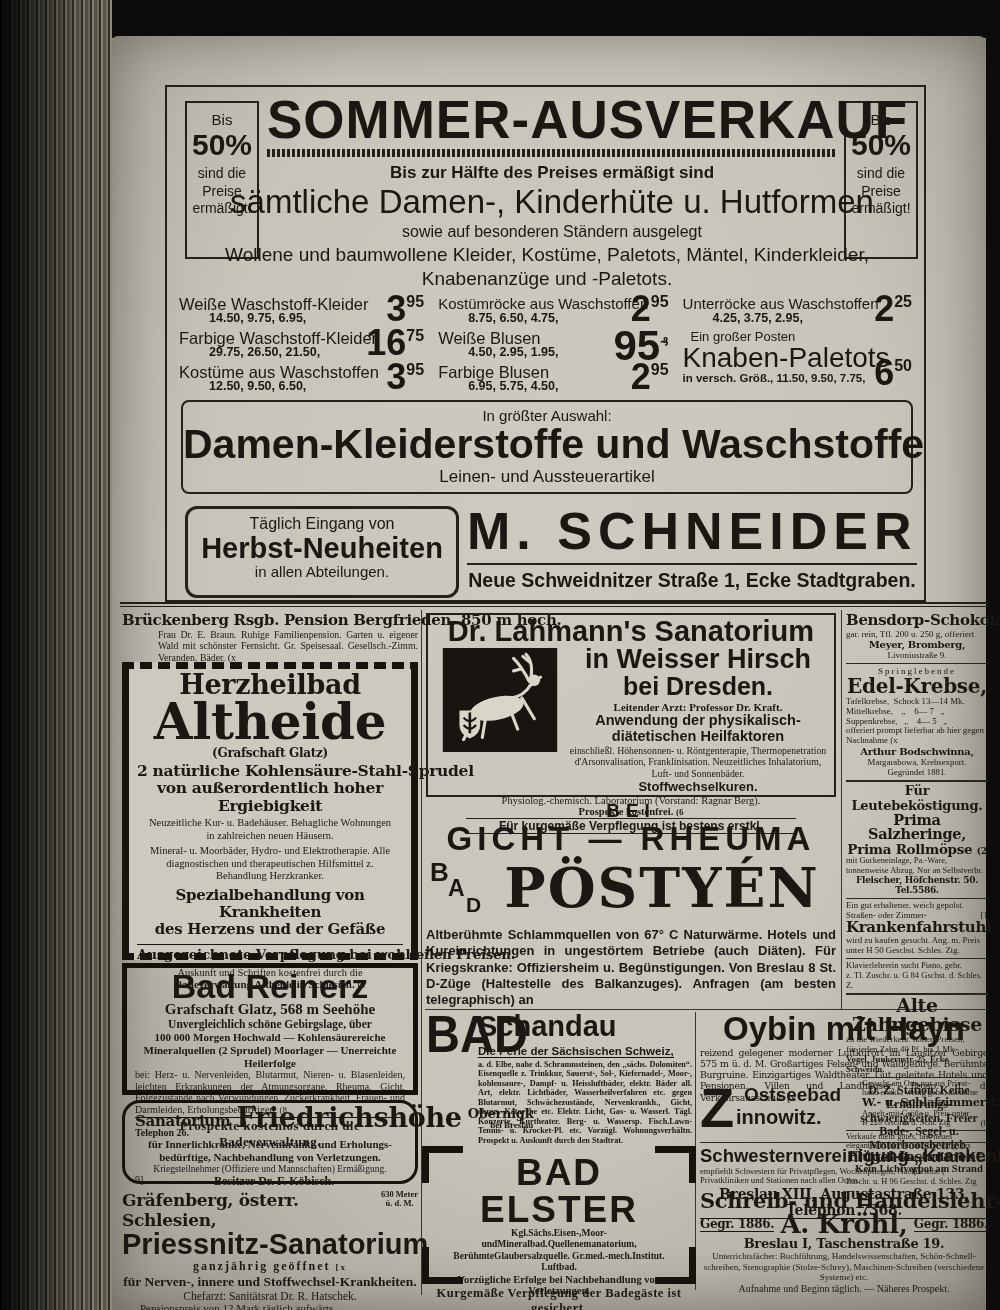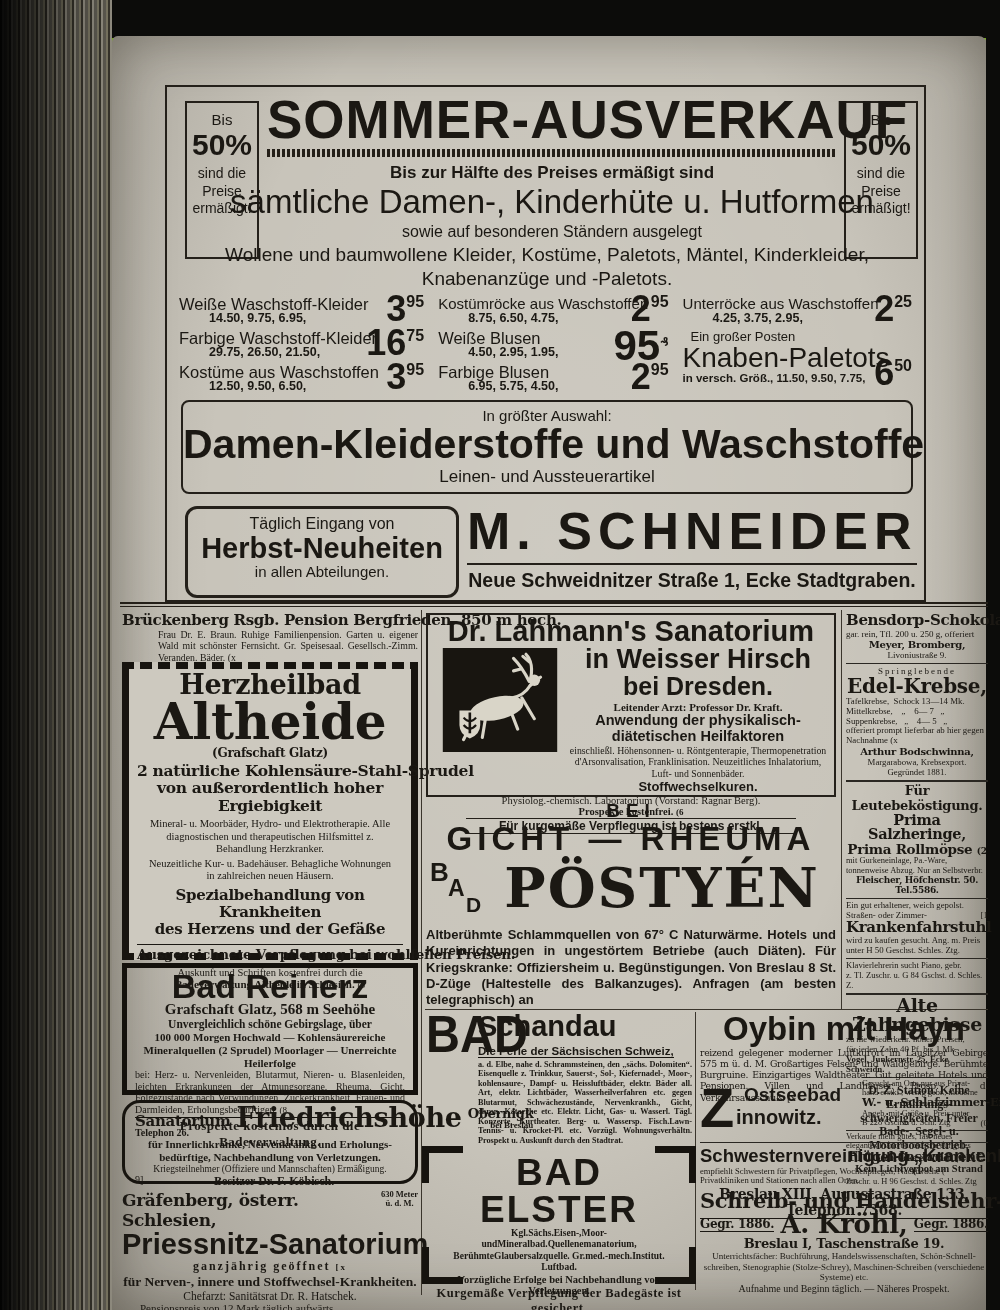--- a/index.html
+++ b/index.html
@@ -152,22 +152,22 @@
     <div class="stripes" style="height:7px;margin-top:3px;"></div>
   </div>
 
   <div class="abs" style="left:122px;top:662px;width:296px;height:298px;background:repeating-linear-gradient(90deg,#17140f 0 12px,#c8c4ba 12px 18px);">
     <div class="ctr" style="position:absolute;inset:7px;background:#cdc9bf;padding:2px 8px;">
       <div class="frak" style="font-size:27px;line-height:1;">Herzheilbad</div>
       <div class="frak" style="font-size:50px;line-height:.95;">Altheide</div>
       <div class="frak" style="font-size:12px;">(Grafschaft Glatz)</div>
       <div class="frak" style="font-size:15.5px;line-height:1.15;margin-top:2px;white-space:nowrap;">2 natürliche Kohlensäure-Stahl-Sprudel</div>
       <div class="frak" style="font-size:15.5px;line-height:1.15;">von außerordentlich hoher Ergiebigkeit</div>
+      <div class="ctr" style="font-size:10.5px;line-height:1.2;margin:2px 8px 0;">Neuzeitliche Kur- u. Badehäuser. Behagliche Wohnungen in zahlreichen neuen Häusern.</div>
       <div class="ctr" style="font-size:10.5px;line-height:1.2;margin:3px 8px 0;">Mineral- u. Moorbäder, Hydro- und Elektro­therapie. Alle diagnostischen und therapeuti­schen Hilfsmittel z. Behandlung Herzkranker.</div>
-      <div class="ctr" style="font-size:10.5px;line-height:1.2;margin:2px 8px 0;">Neuzeitliche Kur- u. Badehäuser. Behagliche Wohnungen in zahlreichen neuen Häusern.</div>
       <div class="frak" style="font-size:15px;line-height:1.15;margin-top:4px;">Spezialbehandlung von Krankheiten</div>
       <div class="frak" style="font-size:15px;line-height:1.15;">des Herzens und der Gefäße</div>
       <div class="frak" style="font-size:13.5px;margin-top:5px;border-top:1.5px solid #1b1813;border-bottom:1.5px solid #1b1813;padding:1px 0;white-space:nowrap;">Ausgezeichnete Verpflegung bei wohlfeilen Preisen.</div>
       <div style="font-size:10.5px;margin-top:3px;">Auskunft und Schriften kostenfrei durch die</div>
       <div style="font-size:11px;"><b>Badeverwaltung Altheide in Schlesien.</b> <span class="smallmark">(8</span></div>
     </div>
   </div>
 
   <div class="abs" style="left:122px;top:963px;width:296px;height:132px;border:5px solid #14110c;padding:2px 8px;box-sizing:border-box;">
     <div class="ctr sans" style="font-size:34px;font-weight:900;line-height:.95;">Bad Reinerz</div>

